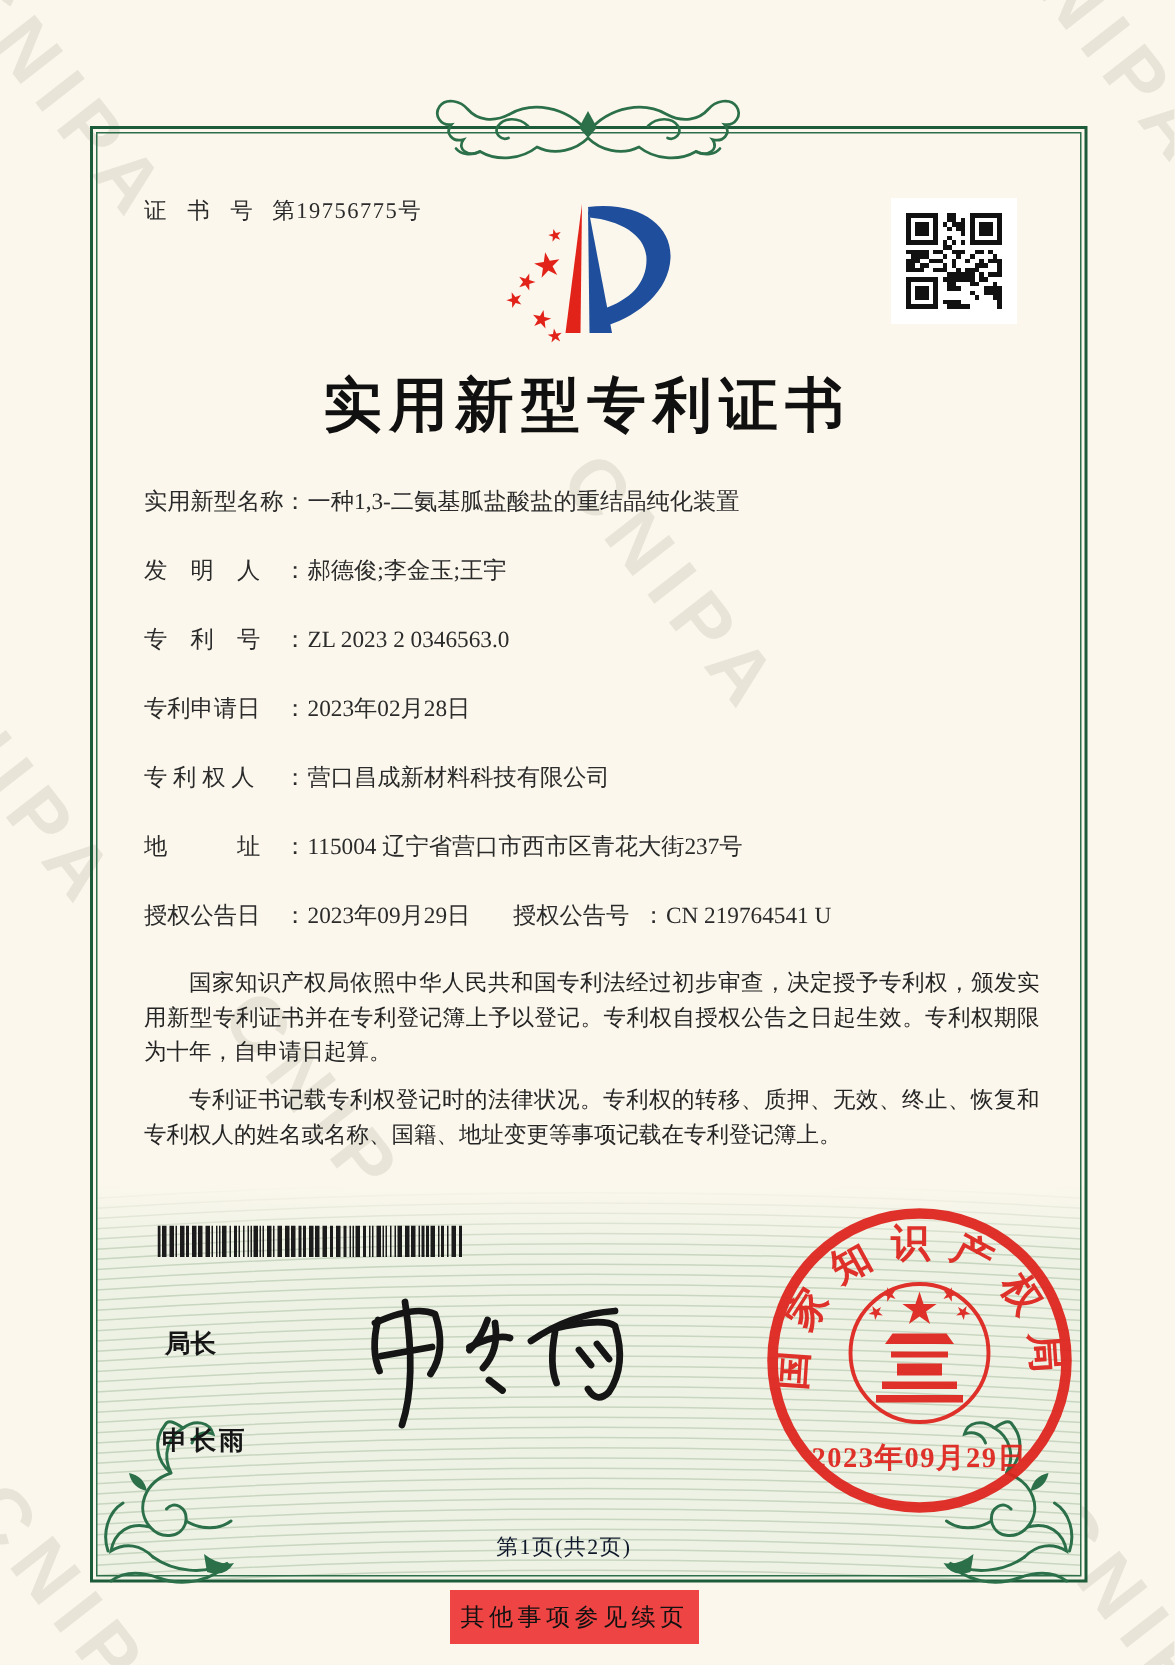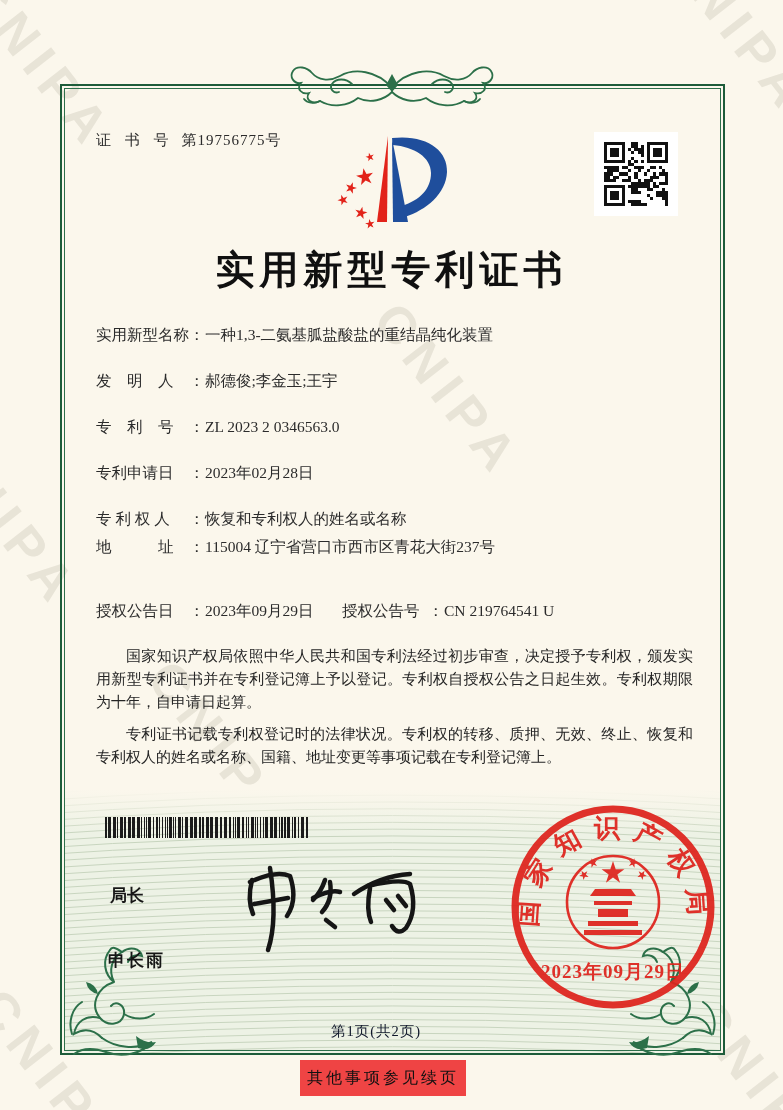--- a/index.html
+++ b/index.html
@@ -328,23 +328,23 @@
       <span class="fvalue">ZL 2023 2 0346563.0</span>
   </div>
   <div class="row" style="top:463px">
     <span class="flabel">专利申请日</span>
       <span class="fcolon">：</span>
       <span class="fvalue">2023年02月28日</span>
   </div>
   <div class="row" style="top:509px">
     <span class="flabel">专 利 权 人</span>
       <span class="fcolon">：</span>
-      <span class="fvalue">恢复和专利权人的姓名或名称</span>
-  </div>
-  <div class="row" style="top:537px">
+      <span class="fvalue">营口昌成新材料科技有限公司</span>
+  </div>
+  <div class="row" style="top:555px">
     <span class="flabel">地　　　址</span>
       <span class="fcolon">：</span>
       <span class="fvalue">115004 辽宁省营口市西市区青花大街237号</span>
   </div>
   <div class="row" style="top:601px">
     <span class="flabel">授权公告日</span>
       <span class="fcolon">：</span>
       <span class="fvalue">2023年09月29日</span>
   </div>
   <div class="row second" style="top:601px">

